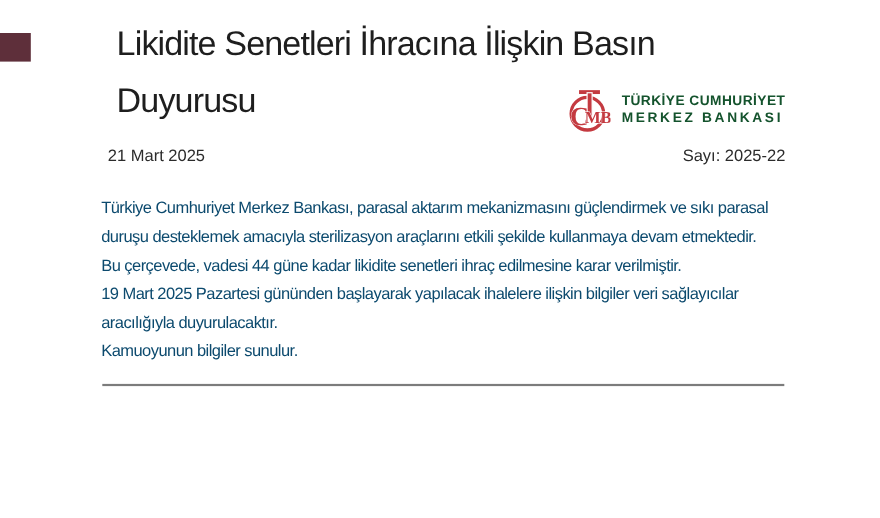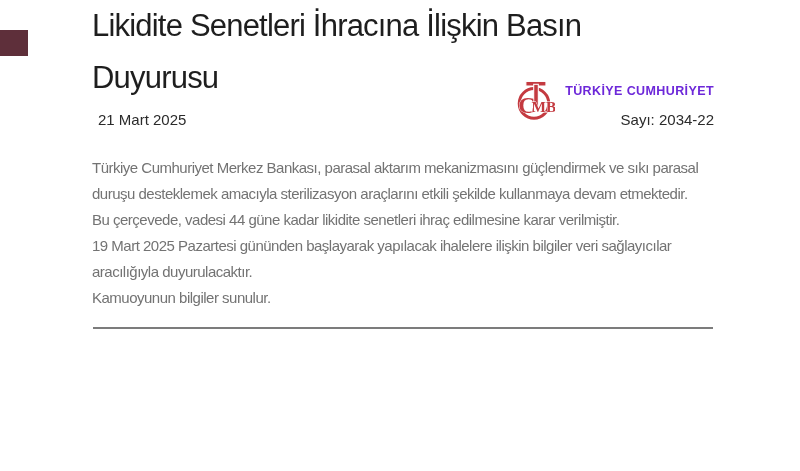--- a/index.html
+++ b/index.html
@@ -46,21 +46,21 @@
     margin-top: 4px;
     font-weight: 700;
     font-size: 12.5px;
     line-height: 15.5px;
     white-space: nowrap;
   }
   .bank-name .line1 { letter-spacing: 0.4px; display: block; }
   .bank-name .line2 { letter-spacing: 2.4px; display: block; }
   
   .page-title {
-    margin: 0;
+    margin: 14px;
     font-size: 31px;
     line-height: 52px;
     font-weight: 500;
     letter-spacing: -0.8px;
     width: 600px;
   }
   
   .meta-row {
     margin-top: 6px;
     display: flex;
@@ -97,33 +97,34 @@
 <div class="page-column">
 
   <div class="logo-block">
     <svg class="logo-emblem" viewBox="0 0 44 44" xmlns="http://www.w3.org/2000/svg">
       <circle cx="22" cy="24.5" r="15.5" fill="none" stroke="#C43A40" stroke-width="3.1"></circle>
       <rect x="13.5" y="1.5" width="21" height="4.8" fill="#C43A40" stroke="#ffffff" stroke-width="1.1"></rect>
       <rect x="21.7" y="4.5" width="4.8" height="23.5" fill="#C43A40" stroke="#ffffff" stroke-width="1.1"></rect>
       <text x="5.5" y="35" font-family="Liberation Serif, serif" font-weight="700" font-size="25" fill="#C43A40" stroke="#ffffff" stroke-width="0.8" paint-order="stroke">C</text>
       <text x="19.5" y="33" font-family="Liberation Serif, serif" font-weight="700" font-size="16" fill="#C43A40" stroke="#ffffff" stroke-width="0.8" paint-order="stroke">MB</text>
     </svg>
-    <div class="bank-name" style="color:#6d28d9">
+    <div class="bank-name" style="color:#14532d">
       <span class="line1">TÜRKİYE CUMHURİYET</span>
+      <span class="line2">MERKEZ BANKASI</span>
     </div>
   </div>
 
   <h1 class="page-title" style="color:#1E1E1E">Likidite Senetleri İhracına İlişkin Basın Duyurusu</h1>
 
   <div class="meta-row" style="color:#2B2B2B">
     <span class="date">21 Mart 2025</span>
-    <span class="number">Sayı: 2034-22</span>
+    <span class="number">Sayı: 2025-22</span>
   </div>
 
-  <div class="body-text" style="color:#737373">
+  <div class="body-text" style="color:#0c4a6e">
     <p>Türkiye Cumhuriyet Merkez Bankası, parasal aktarım mekanizmasını güçlendirmek ve sıkı parasal duruşu desteklemek amacıyla sterilizasyon araçlarını etkili şekilde kullanmaya devam etmektedir.</p>
     <p>Bu çerçevede, vadesi 44 güne kadar likidite senetleri ihraç edilmesine karar verilmiştir.</p>
     <p>19 Mart 2025 Pazartesi gününden başlayarak yapılacak ihalelere ilişkin bilgiler veri sağlayıcılar aracılığıyla duyurulacaktır.</p>
     <p>Kamuoyunun bilgiler sunulur.</p>
   </div>
 
   <hr class="footer-divider" style="border-top-color: rgb(124, 124, 124);">
 
 </div>
 

